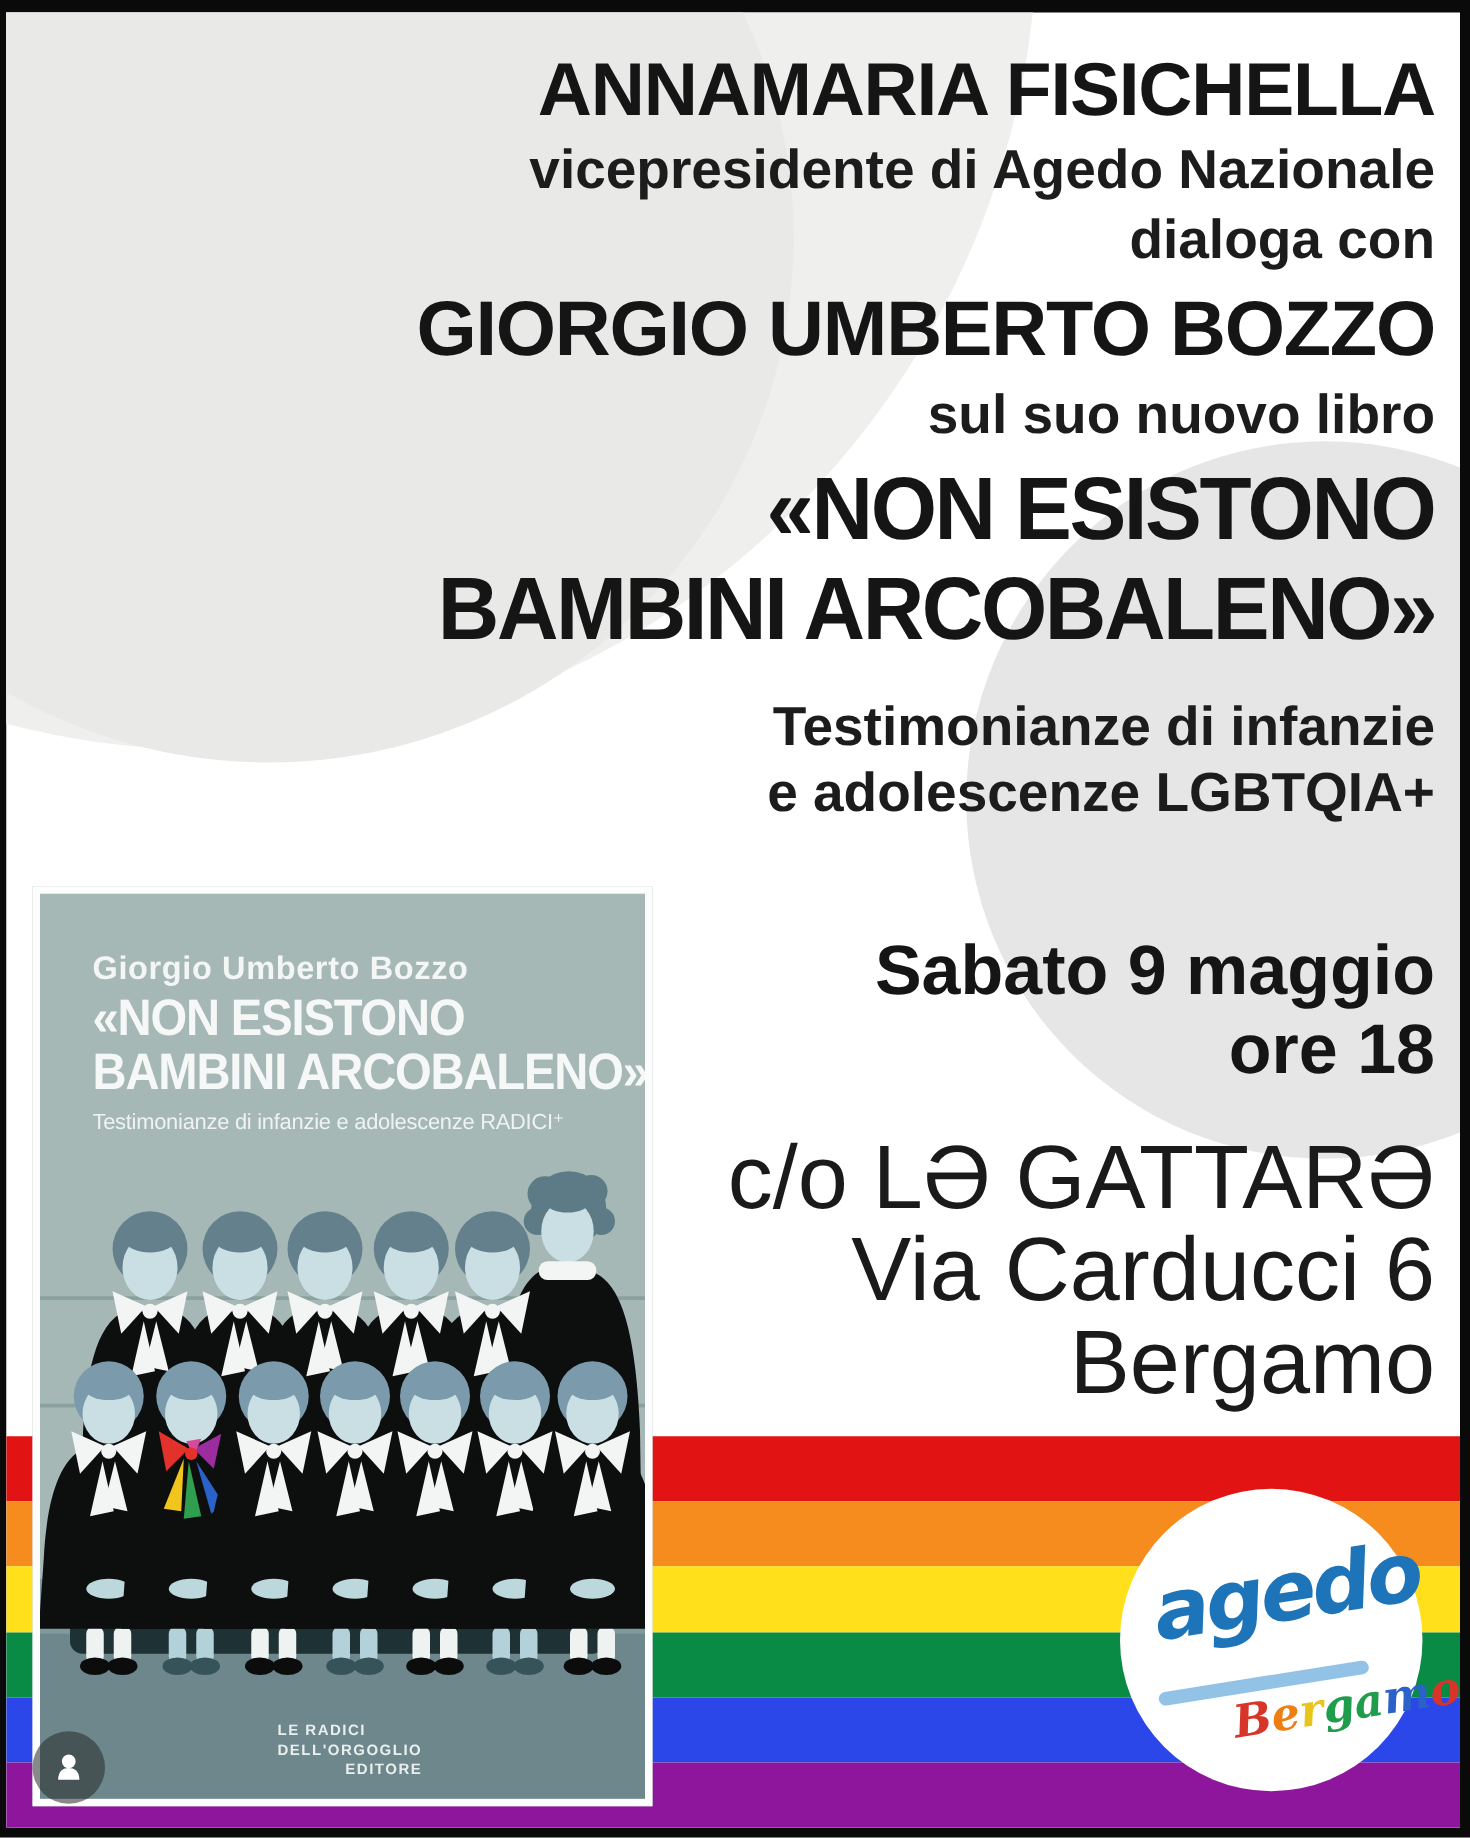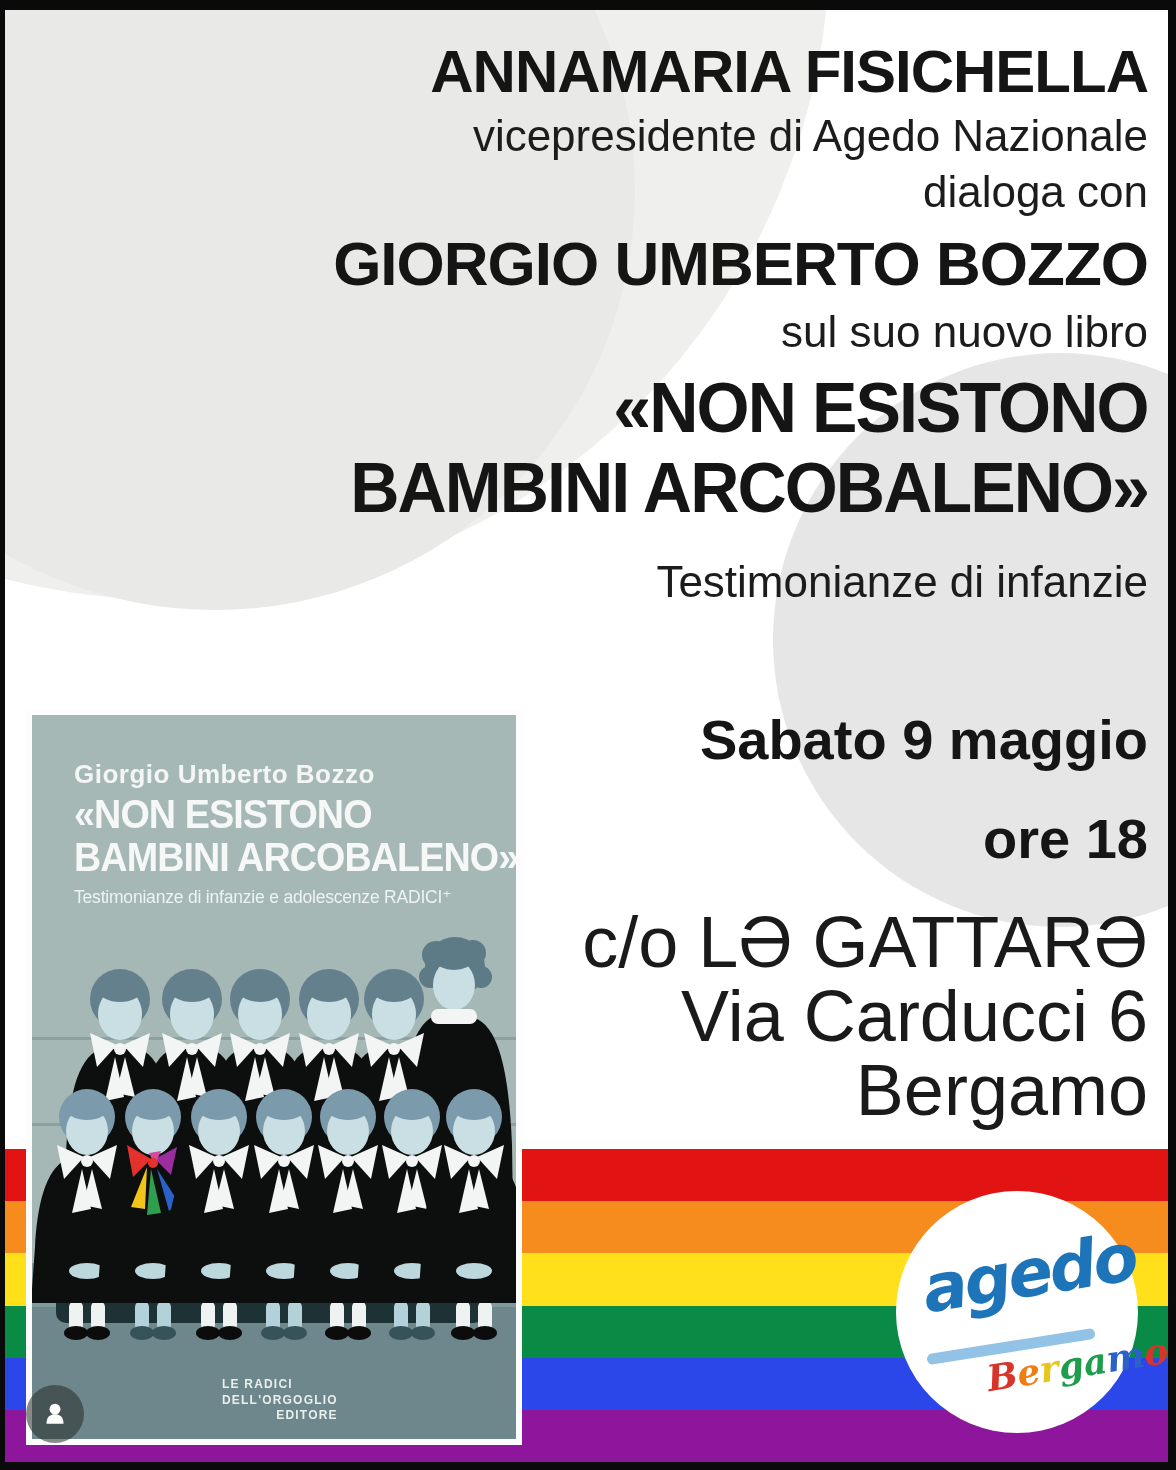--- a/index.html
+++ b/index.html
@@ -5,29 +5,29 @@
   html,body{margin:0;padding:0;}
   body{width:1176px;height:1470px;background:#0a0a0a;position:relative;overflow:hidden;
        font-family:"Liberation Sans","DejaVu Sans",sans-serif;}
   .poster{position:absolute;left:5px;top:10px;width:1163px;height:1452px;background:#ffffff;overflow:hidden;}
   .bg-circle{position:absolute;border-radius:50%;}
   .bgA{left:-495px;top:-730px;width:1320px;height:1320px;background:#eff0ee;}
   .bgA2{left:-210px;top:-240px;width:840px;height:840px;background:#e9eae8;}
   .bgC{left:768px;top:343px;width:574px;height:574px;background:#e5e6e5;}
   .t{position:absolute;right:20px;white-space:nowrap;color:#151515;text-align:right;line-height:1.05;}
   .h-name{font-weight:bold;font-size:60px;letter-spacing:-1px;}
-  .h-sub{font-weight:400;font-size:44px;color:#1c1c1c;}
+  .h-sub{font-weight:700;font-size:44px;color:#1c1c1c;}
   .h-title{font-weight:bold;font-size:71px;letter-spacing:-2px;transform:scaleX(.96);transform-origin:100% 50%;}
   .h-date{font-weight:bold;font-size:56px;}
   .h-addr{font-weight:400;font-size:72px;color:#1a1a1a;}
   .pos-speaker{top:30px;}  .pos-role{top:103px;}  .pos-conn{top:159px;}
   .pos-author{top:221px;font-size:62px;}  .pos-intro{top:299px;}
   .pos-t1{top:361px;} .pos-t2{top:441px;}
   .pos-s1{top:549px;} .pos-s2{top:602px;}
-  .pos-date{top:701px;} .pos-time{top:800px;}
+  .pos-date{top:737px;} .pos-time{top:800px;}
   .pos-venue{top:895px;} .pos-addr{top:969px;margin-left:40px;} .pos-city{top:1043px;}
   .rainbow{position:absolute;left:0;top:1139px;width:1163px;height:313px;display:flex;flex-direction:column;}
   .rainbow .stripe{flex:1;}
   .cover{position:absolute;left:21px;top:699px;width:484px;height:724px;border:6px solid #fdfdfd;
          background:#a6b8b5;overflow:hidden;}
   .cover svg{position:absolute;left:0;top:0;}
   .cov-author{position:absolute;left:42px;top:44px;color:#f3f6f5;font-weight:bold;font-size:26px;letter-spacing:.5px;}
   .cov-title{position:absolute;left:42px;top:78px;color:#f6f8f7;font-weight:bold;font-size:41px;line-height:1.06;
              letter-spacing:-1px;transform:scaleX(.92);transform-origin:0 0;white-space:nowrap;}
   .cov-sub{position:absolute;left:42px;top:172px;color:#eef3f2;font-size:17.5px;letter-spacing:-.2px;white-space:nowrap;}
@@ -63,20 +63,21 @@
     </div>
 
   <div class="t h-name  pos-speaker">ANNAMARIA FISICHELLA</div>
   <div class="t h-sub   pos-role">vicepresidente di Agedo Nazionale</div>
   <div class="t h-sub   pos-conn">dialoga con</div>
   <div class="t h-name  pos-author">GIORGIO UMBERTO BOZZO</div>
   <div class="t h-sub   pos-intro">sul suo nuovo libro</div>
   <div class="t h-title pos-t1">«NON ESISTONO</div>
   <div class="t h-title pos-t2">BAMBINI ARCOBALENO»</div>
   <div class="t h-sub   pos-s1">Testimonianze di infanzie</div>
+  <div class="t h-sub   pos-s2">e adolescenze LGBTQIA+</div>
   <div class="t h-date  pos-date">Sabato 9 maggio</div>
   <div class="t h-date  pos-time">ore 18</div>
   <div class="t h-addr  pos-venue">c/o LƏ GATTARƏ</div>
   <div class="t h-addr  pos-addr">Via Carducci 6</div>
   <div class="t h-addr  pos-city">Bergamo</div>
 
   <div class="cover">
     <svg id="class-photo" width="484" height="724" viewBox="0 0 484 724">
         <rect x="0" y="0" width="484" height="724" fill="#a6b8b5"></rect>
         <rect x="0" y="322" width="484" height="3" fill="#8ba19f"></rect>

